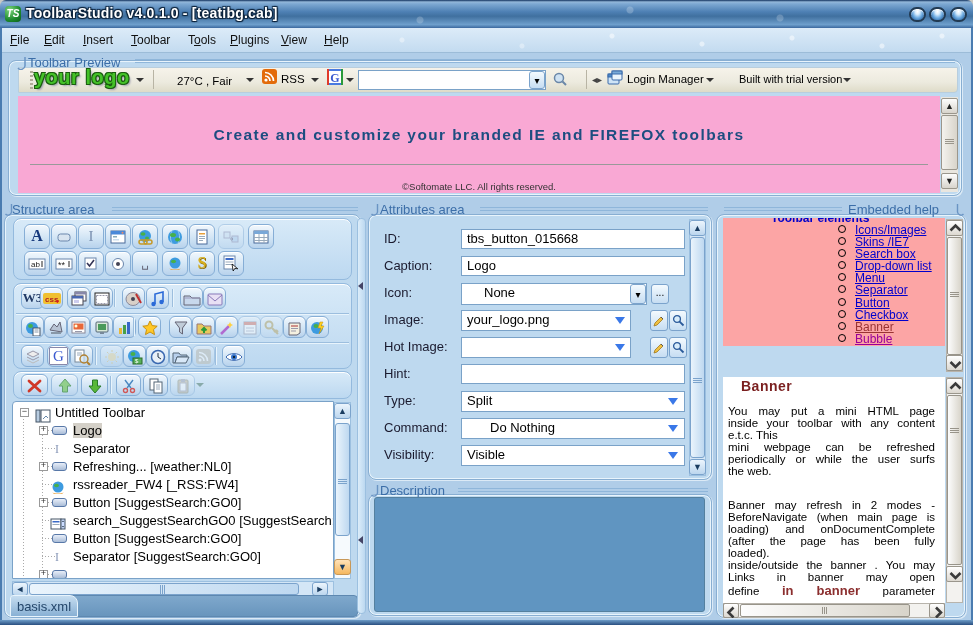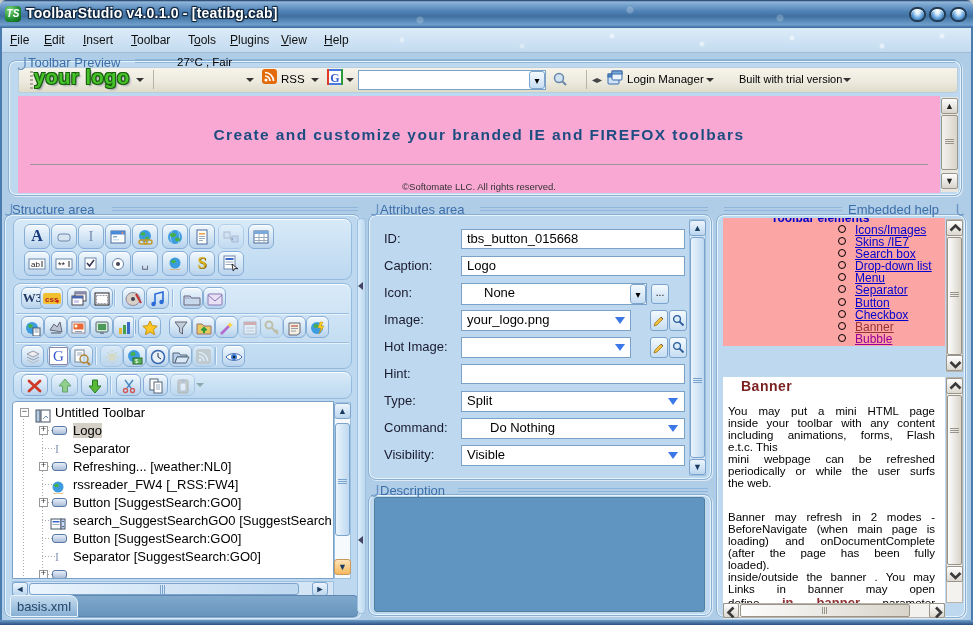--- a/index.html
+++ b/index.html
@@ -145,21 +145,21 @@
 <div id="bottomedge"></div>
 
 <div class="group" style="left:8px; top:60px; width:954px; height:136px;"></div>
 <div class="glabel" style="left:28px; top:55px;">Toolbar Preview</div>
 <div class="gline" style="left:135px; top:59px; width:820px;"></div>
 <div id="tb-strip"></div>
 <div class="abs" style="left:30px; top:71px; width:3px; height:18px; background:repeating-linear-gradient(180deg,#b0ab98 0 2px,transparent 2px 4px);"></div>
 <div id="yourlogo">your logo</div>
 <div class="dd" style="left:136px; top:78px;"></div>
 <div class="tsep" style="left:153px; top:70px;"></div>
-<div class="tbtxt" style="left:177px; top:56px;">27°C , Fair</div>
+<div class="tbtxt" style="left:177px; top:75px;">27°C , Fair</div>
 <div class="dd" style="left:246px; top:78px;"></div>
 <svg class="abs" style="left:262px; top:69px;" width="15" height="15" viewBox="0 0 15 15">
     <rect width="15" height="15" rx="3" fill="#e36b0a"></rect>
     <circle cx="4" cy="11" r="1.6" fill="#fff"></circle>
     <path d="M3 7a5 5 0 0 1 5 5" stroke="#fff" stroke-width="1.7" fill="none"></path>
     <path d="M3 3.5a8.5 8.5 0 0 1 8.5 8.5" stroke="#fff" stroke-width="1.7" fill="none"></path>
   </svg>
 <div class="tbtxt" style="left:281px; top:73px;">RSS</div>
 <div class="dd" style="left:311px; top:78px;"></div>
 <svg class="abs" style="left:327px; top:69px;" width="16" height="16" viewBox="0 0 16 16">
@@ -627,21 +627,20 @@
 <div class="sb2-thumb" style="left:947px; top:237px; height:118px;"></div>
 <div class="grip2" style="left:950px; top:292px;"></div>
 <div class="sb2-btn" style="left:946px; top:355px;"><svg width="16" height="14" viewBox="0 0 16 14">
       <path d="M3.5 6l5 5 5-5" fill="none" stroke="#3a3a3a" stroke-width="2.6"></path>
     </svg></div>
 
 <div id="help-bot">
   <h2>Banner</h2>
   <div class="jl">You may put a mini HTML page</div>
   <div class="jl">inside your toolbar with any content</div>
-  <div class="jl">including animations, forms, Flash</div>
   <div class="jn">e.t.c. This</div>
   <div class="jl">mini webpage can be refreshed</div>
   <div class="jl">periodically or while the user surfs</div>
   <div class="jn">the web.</div>
   <div class="jn" style="height:22px">&nbsp;</div>
   <div class="jl">Banner may refresh in 2 modes -</div>
   <div class="jl">BeforeNavigate (when main page is</div>
   <div class="jl">loading) and onDocumentComplete</div>
   <div class="jl">(after the page has been fully</div>
   <div class="jn">loaded).</div>

